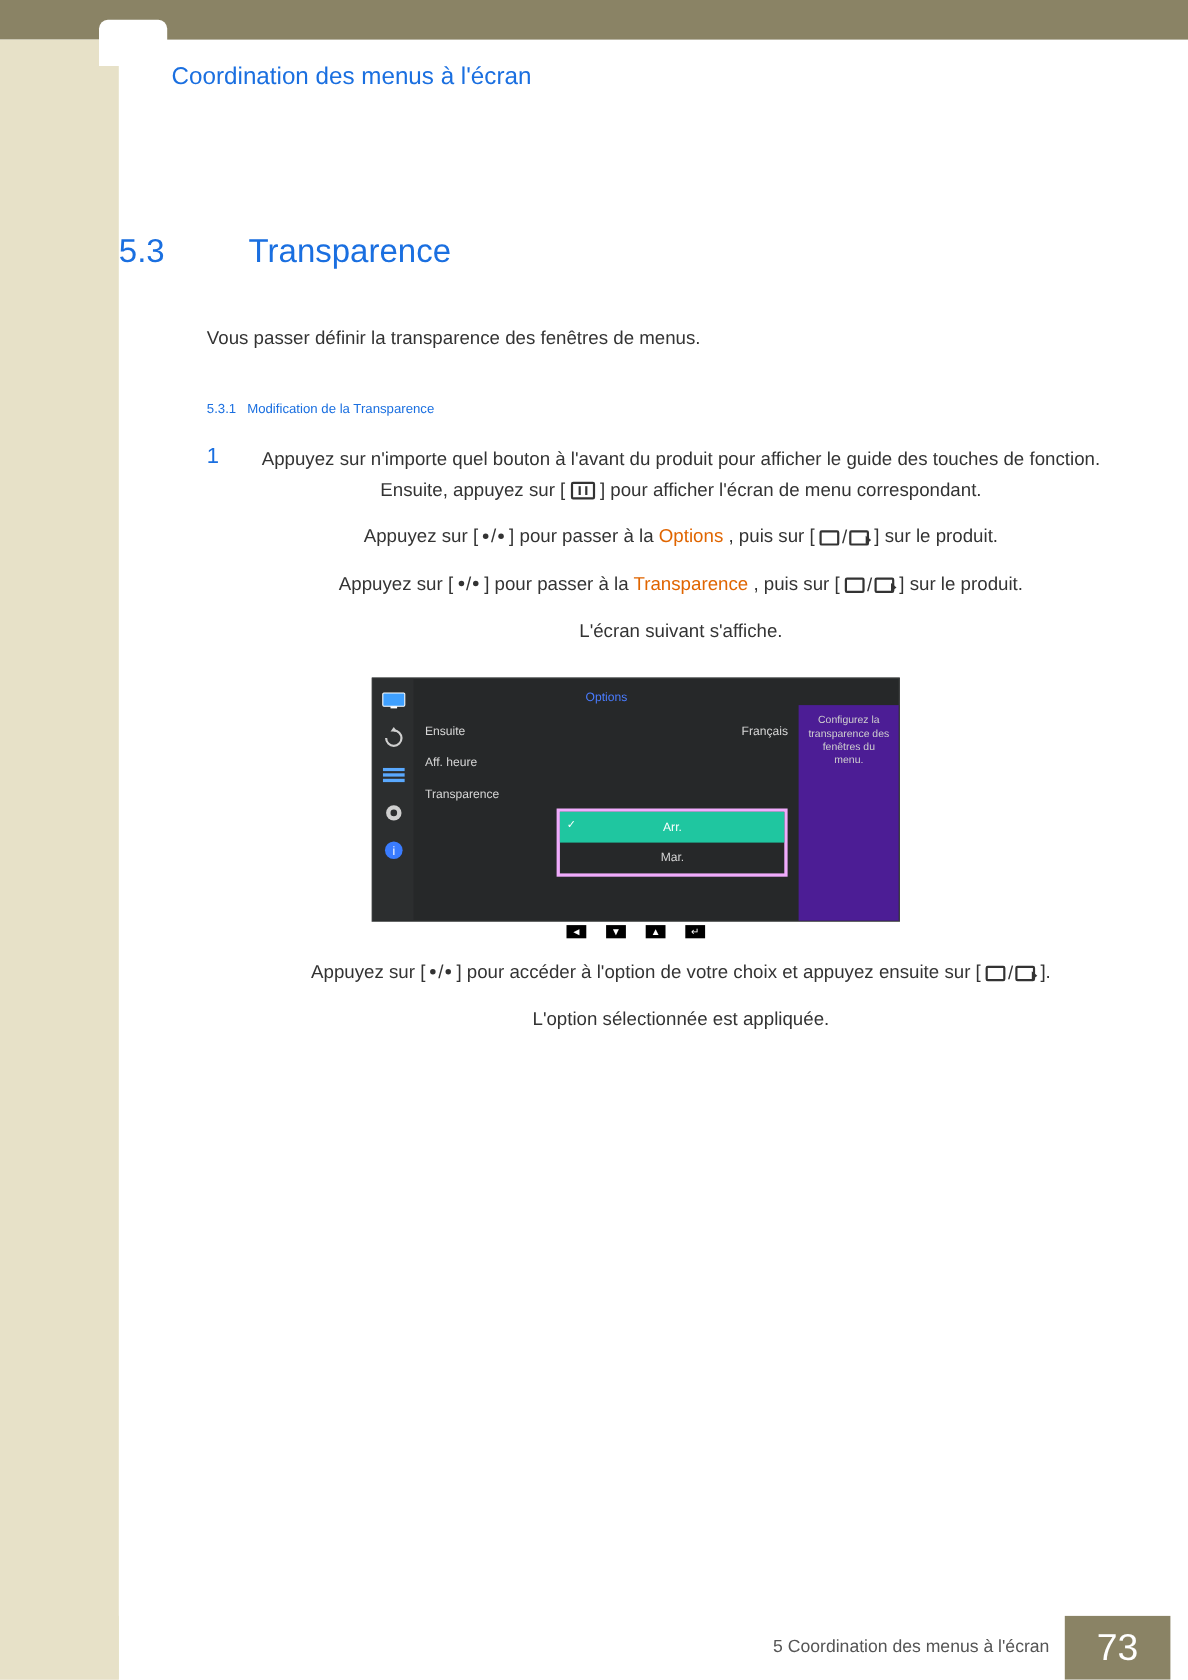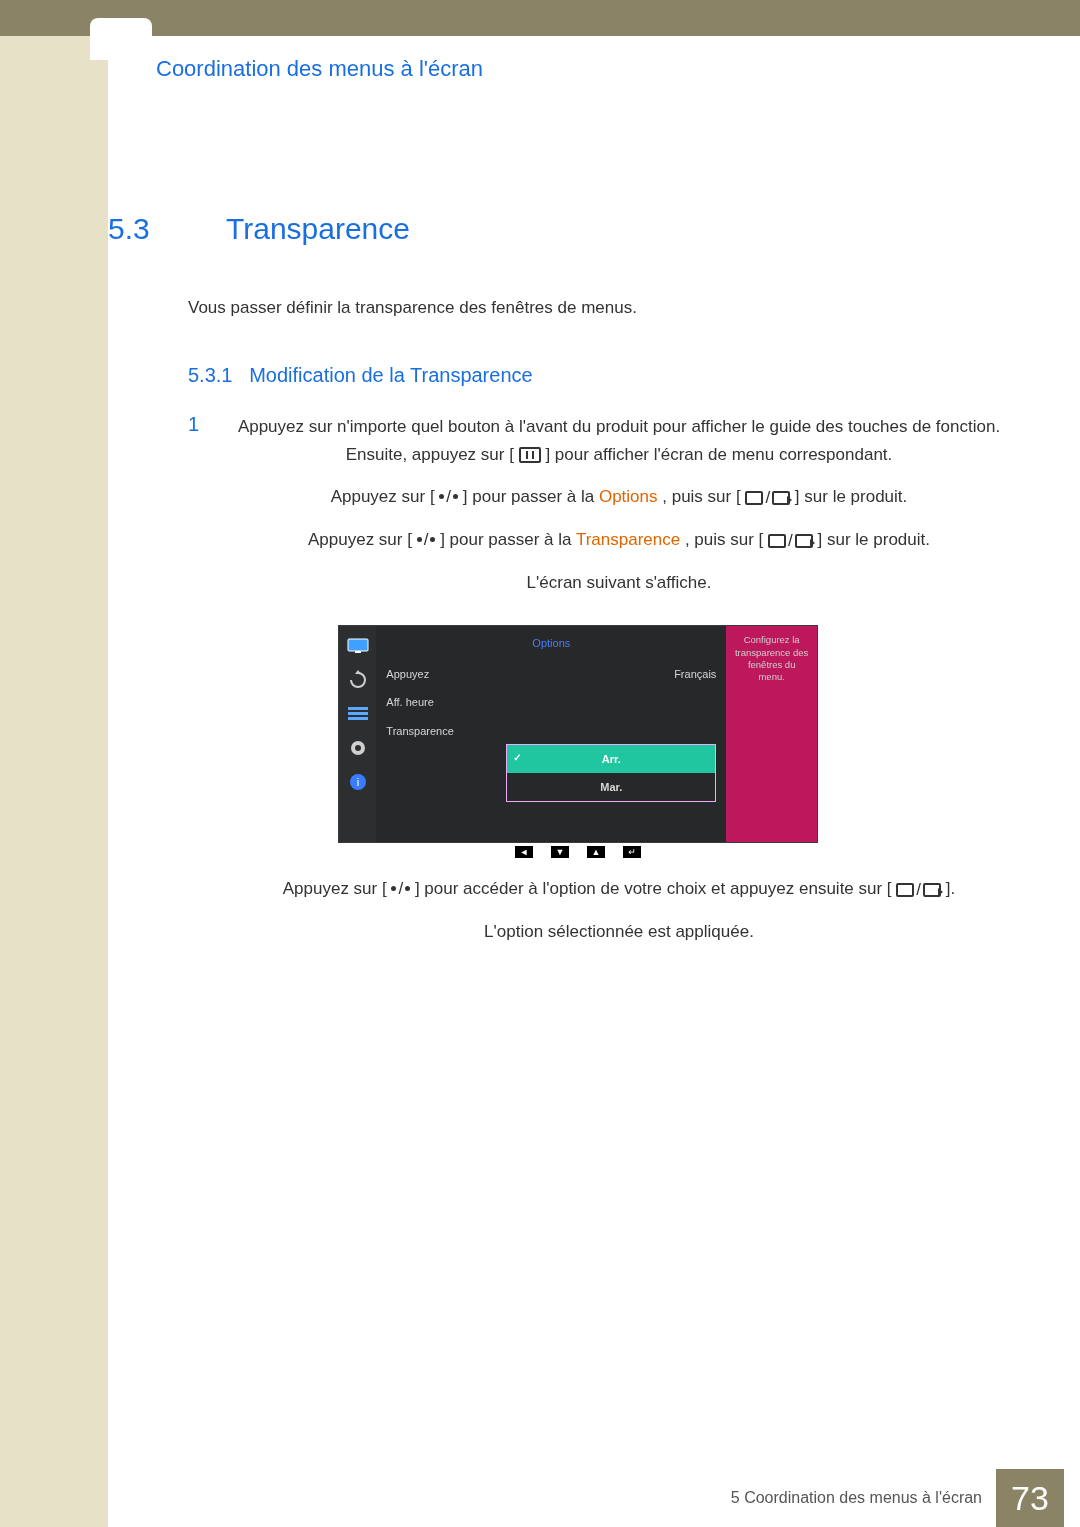--- a/index.html
+++ b/index.html
@@ -68,21 +68,21 @@
   }
   .intro {
     margin-top: 52px;
     margin-left: 80px;
     font-size: 17px;
     color: #333;
   }
   .subsection {
     margin-top: 46px;
     margin-left: 80px;
-    font-size: 20px;
+    font-size: 12px;
     color: #1a6fe0;
     font-weight: 400;
   }
   .steps {
     margin-top: 26px;
     margin-left: 80px;
   }
   .step {
     display: flex;
     margin-bottom: 16px;
@@ -188,45 +188,45 @@
   }
   .osd-row {
     display: flex;
     justify-content: space-between;
     font-size: 11px;
     color: #d6d6d6;
     padding: 5px 0;
   }
   .osd-dropdown {
     margin-top: 4px;
-    border: 1px solid #f0abfc;
+    border: 3px solid #f0abfc;
     width: 210px;
     margin-left: 120px;
-    font-weight: bold;
   }
   .osd-opt {
     font-size: 11px;
     padding: 5px 20px;
     color: #d6d6d6;
     position: relative;
   }
   .osd-opt.selected { background: #1fc6a0; color: #fff; }
   .osd-opt.selected::before {
     content: "✓";
     position: absolute;
     left: 6px;
     font-size: 10px;
   }
   .osd-help {
     width: 112px;
-    background: #be185d;
+    background: #4c1d95;
     font-size: 9.5px;
     color: #cfcfcf;
     padding: 8px 8px;
     line-height: 1.3;
+    margin-top: 24px;
   }
   .osd-navbar {
     height: 18px;
     background: #ffffff;
     display: flex;
     justify-content: center;
     align-items: center;
     gap: 18px;
   }
   .osd-navbar .navglyph {
@@ -253,21 +253,21 @@
     width: 108px;
     background: #e7e1c8;
   }
   .footer-text {
     align-self: center;
     font-size: 16px;
     color: #555;
     padding-right: 14px;
   }
   .footer-page {
-    width: 68px;
+    width: 96px;
     background: #8a8365;
     color: #fff;
     font-size: 34px;
     display: flex;
     align-items: center;
     justify-content: center;
   }
 </style>
 </head>
 <body>
@@ -353,21 +353,21 @@
               <div class="ico">
                 <svg width="18" height="18">
                     <circle cx="9" cy="9" r="8" fill="#3a7cff"></circle>
                     <text x="9" y="13" text-anchor="middle" fill="#fff" font-size="11" font-family="Arial">i</text>
                   </svg>
               </div>
             </div>
             <div class="osd-main">
               <div class="osd-title">Options</div>
               <div class="osd-row">
-                <span>Appuyez</span>
+                <span>Ensuite</span>
                 <span>Français</span>
               </div>
               <div class="osd-row">
                 <span>Aff. heure</span>
               </div>
               <div class="osd-row" style="padding-bottom:0;">
                 <span>Transparence</span>
               </div>
               <div class="osd-dropdown">
                 <div class="osd-opt selected">Arr.</div>

